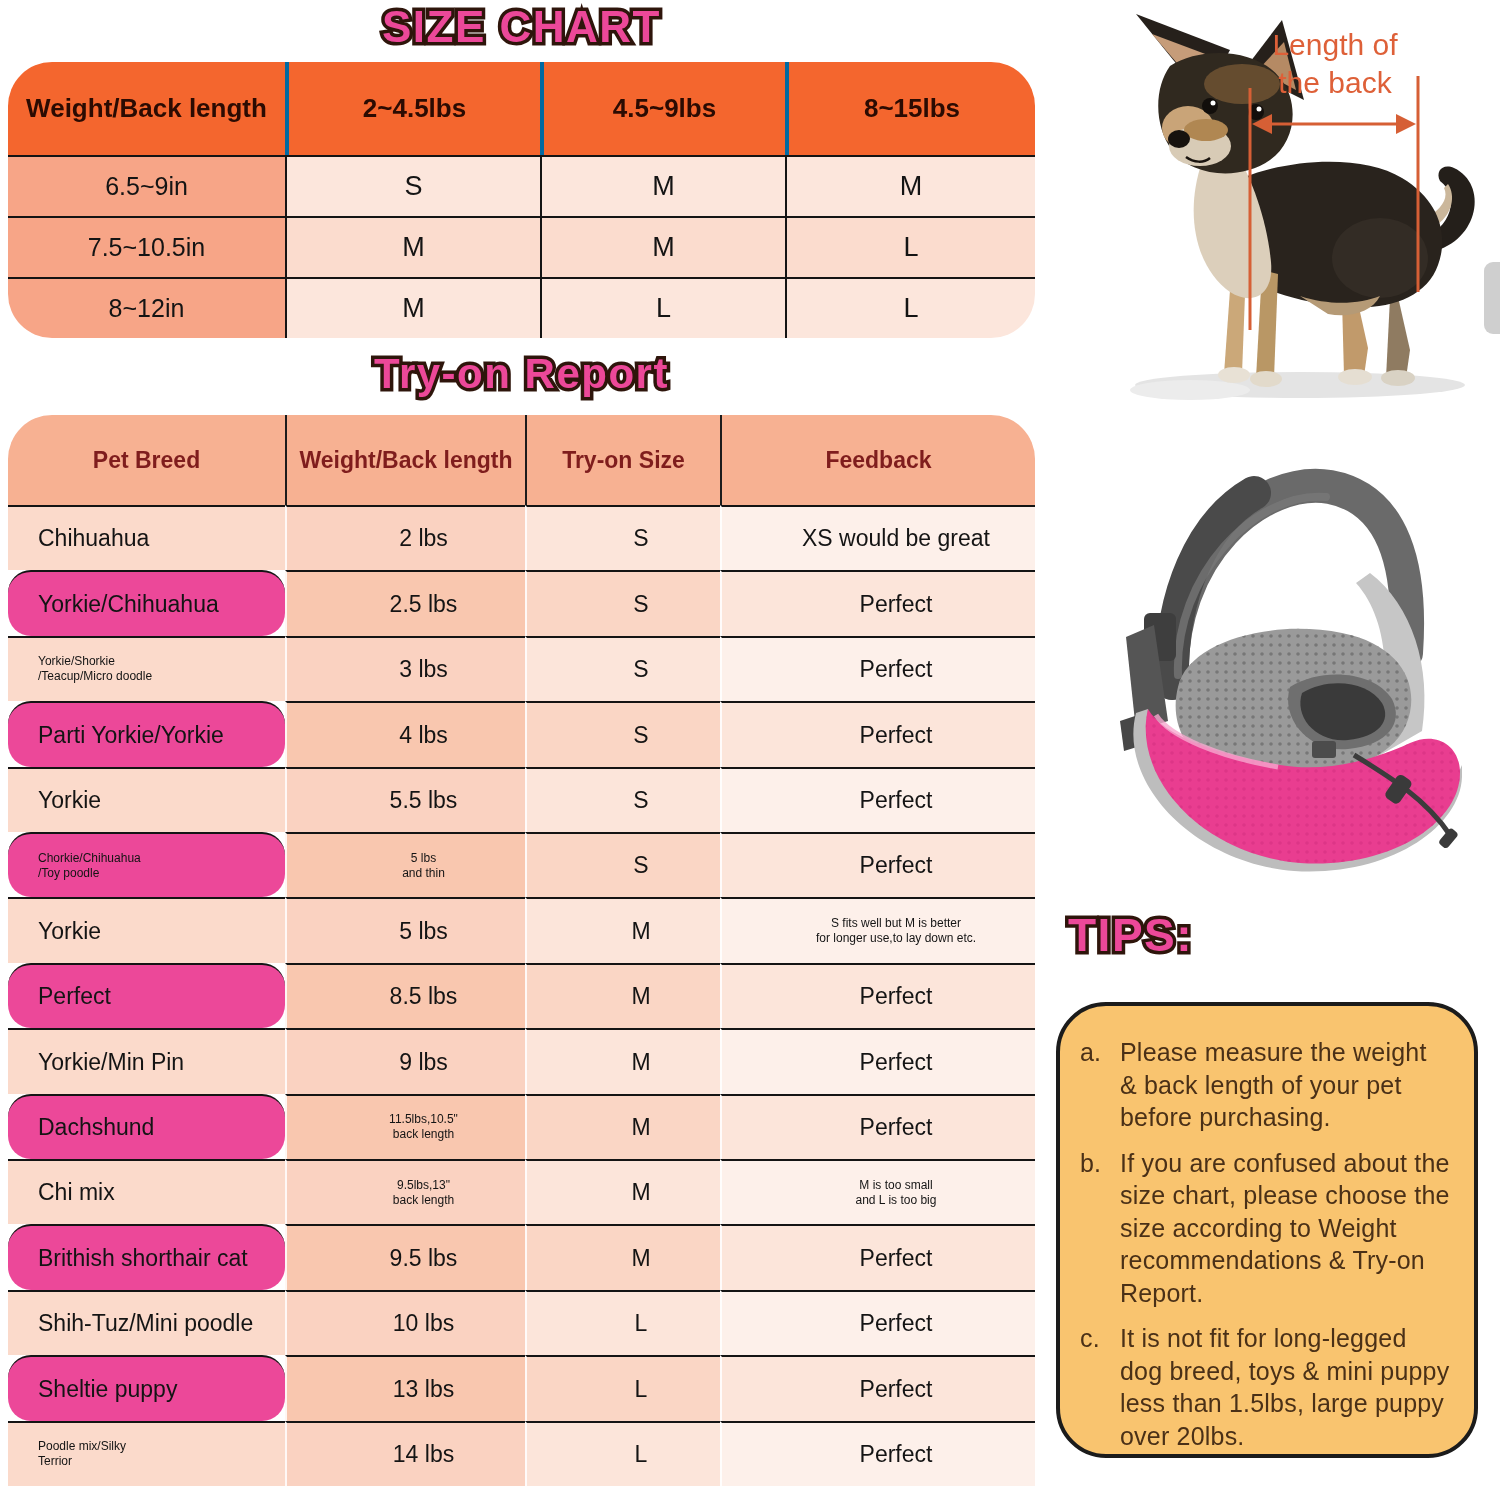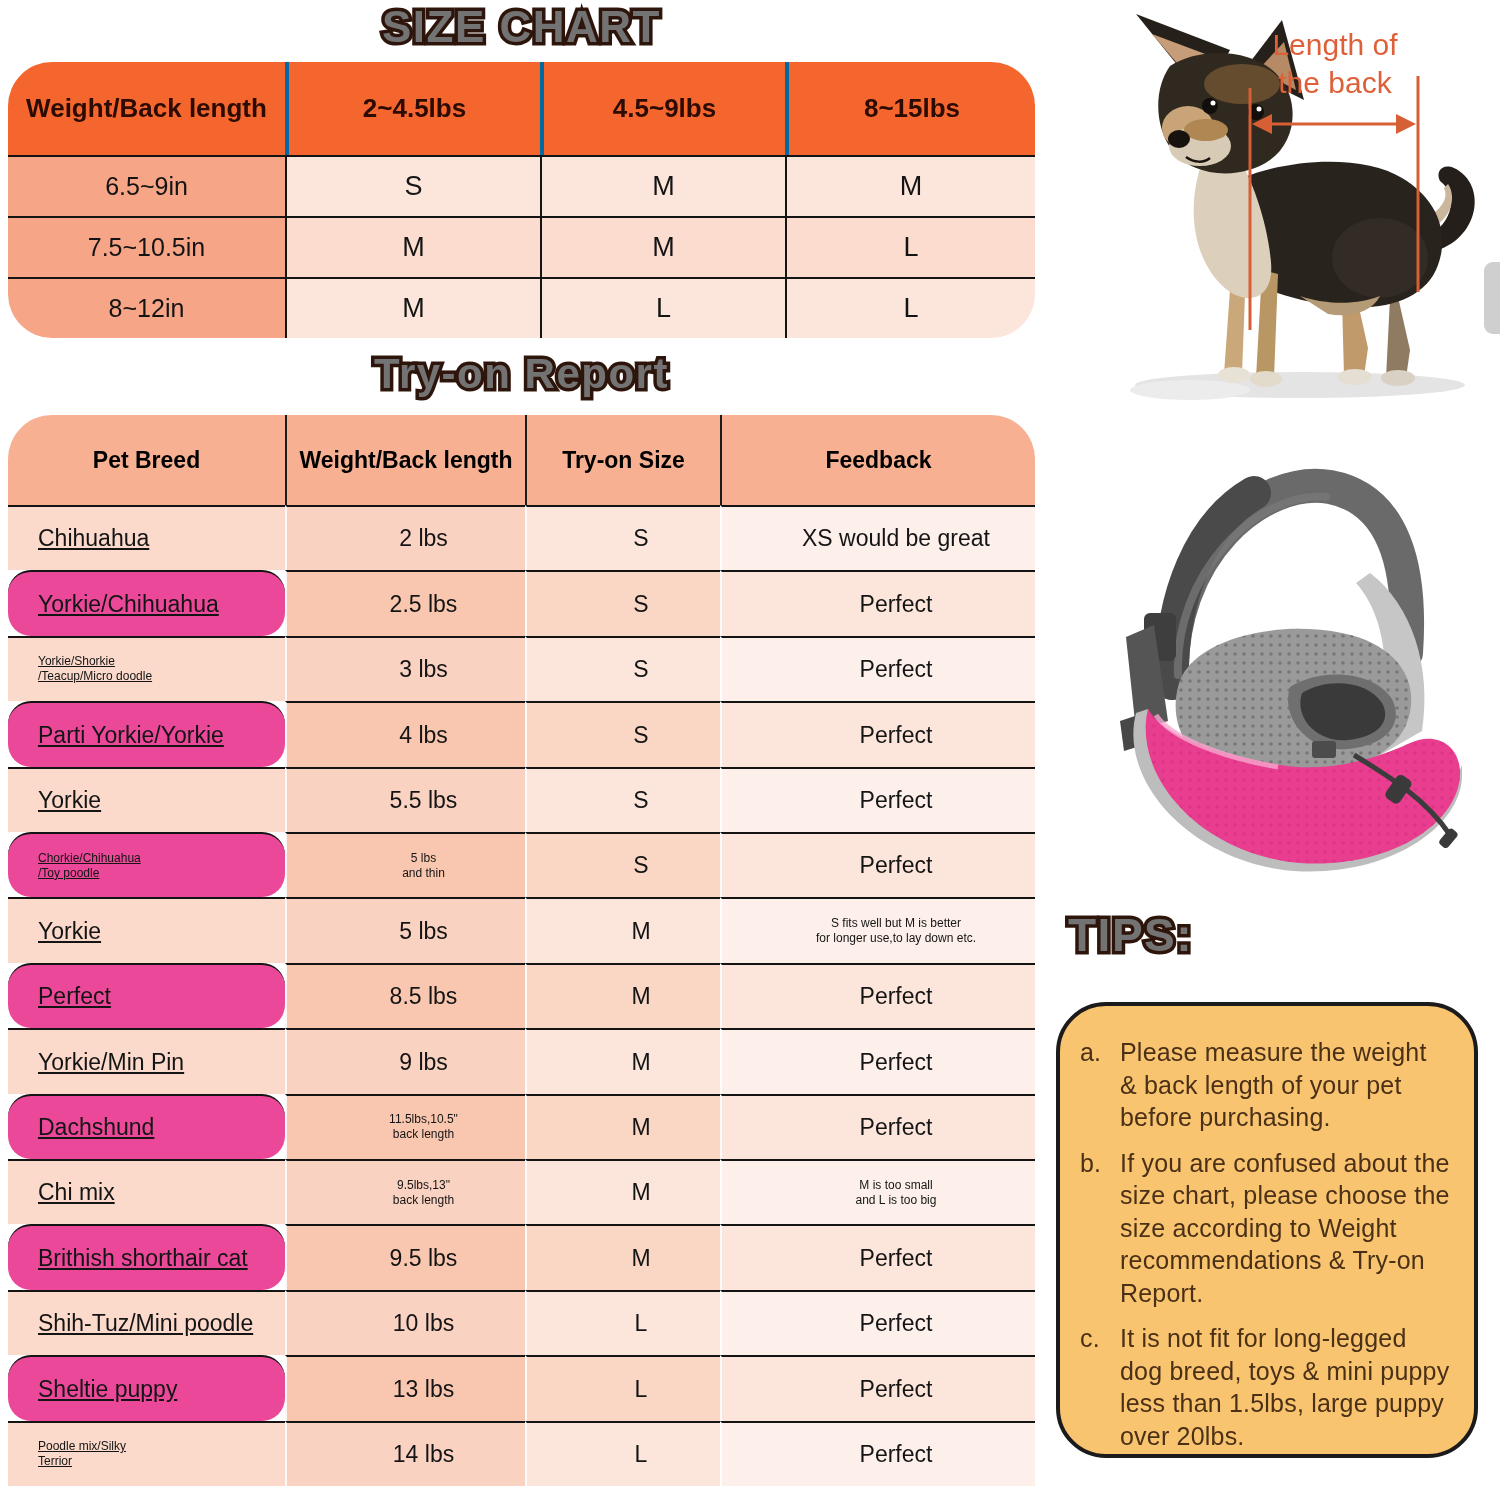--- a/index.html
+++ b/index.html
@@ -1,20 +1,20 @@
 <!DOCTYPE html>
 <html><head>
 <meta charset="utf-8">
 <style>
   html,body{margin:0;padding:0;background:#fff;}
   .canvas{position:relative;width:1500px;height:1486px;background:#ffffff;overflow:hidden;
           font-family:"Liberation Sans",sans-serif;color:#141414;}
 
   
-  .bubble{position:absolute;z-index:2;font-weight:bold;color:#737373;letter-spacing:1.5px;white-space:nowrap;}
+  .bubble{position:absolute;z-index:2;font-weight:bold;color:#ec4899;letter-spacing:1.5px;white-space:nowrap;}
   .bubble::before{content:attr(data-text);position:absolute;left:0;top:0;width:100%;z-index:-1;
                   -webkit-text-stroke:7px #2E150B;letter-spacing:inherit;}
   .size-title{left:0;top:2px;width:1043px;text-align:center;font-size:44px;}
   .tryon-title{left:0;top:350px;width:1043px;text-align:center;font-size:42px;}
   .tips-title{left:1068px;top:908px;font-size:46px;}
 
   
   .size-table{position:absolute;left:8px;top:62px;width:1027px;height:276px;
               display:grid;grid-template-columns:277px 255px 245px 250px;
               grid-template-rows:93px 61px 61px 61px;
@@ -27,24 +27,24 @@
   .sc-r1{background:#FCE6DC;}
   .sc-r2{background:#FBDCCE;}
   .bt{border-top:2px solid #141414;}
   .bl{border-left:2px solid #141414;}
 
   
   .tryon-table{position:absolute;left:8px;top:415px;width:1027px;height:1071px;
                display:grid;grid-template-columns:277px 240px 195px 315px;
                grid-template-rows:90px repeat(15,1fr);
                border-radius:44px 44px 0 0;overflow:hidden;}
-  .t-head{background:#F7B192;font-weight:bold;font-size:23px;color:#000000;}
+  .t-head{background:#F7B192;font-weight:bold;font-size:23px;color:#7f1d1d;}
   .t-head.hl{border-left:2px solid #1c1c1c;}
   .t-cell{font-size:23px;line-height:1.25;padding-left:35px;}
-  .t-breed{justify-content:flex-start;text-align:left;padding-left:30px;padding-right:2px;text-decoration:underline;}
+  .t-breed{justify-content:flex-start;text-align:left;padding-left:30px;padding-right:2px;}
   .wl{border-left:2px solid rgba(255,255,255,0.85);}
   .sm{font-size:12px;}
   .ro .c1{background:#FBDACB;} .ro .c2{background:#FAD2C1;} .ro .c3{background:#FCE5DA;} .ro .c4{background:#FDF0EA;}
   .re .c1{background:#ec4899;border-radius:23px;} .re .c2{background:#F9C7AF;} .re .c3{background:#FAD6C5;} .re .c4{background:#FCE5DA;}
   .row-contents{display:contents;}
 
   
   .dog-fig{position:absolute;left:1050px;top:0;width:450px;height:410px;}
   .back-note{position:absolute;left:1235px;top:26px;width:200px;text-align:center;
              color:#DE6038;font-size:30px;line-height:1.25;white-space:pre-line;}

